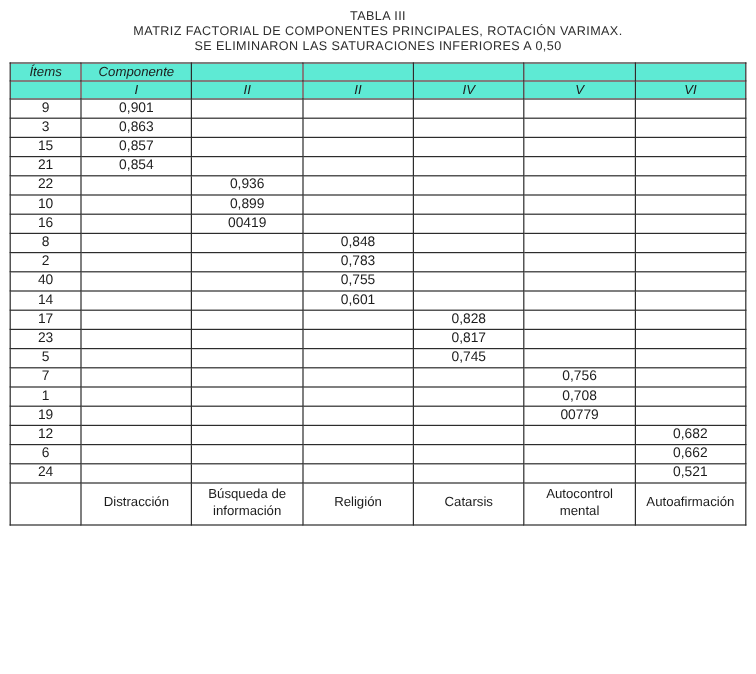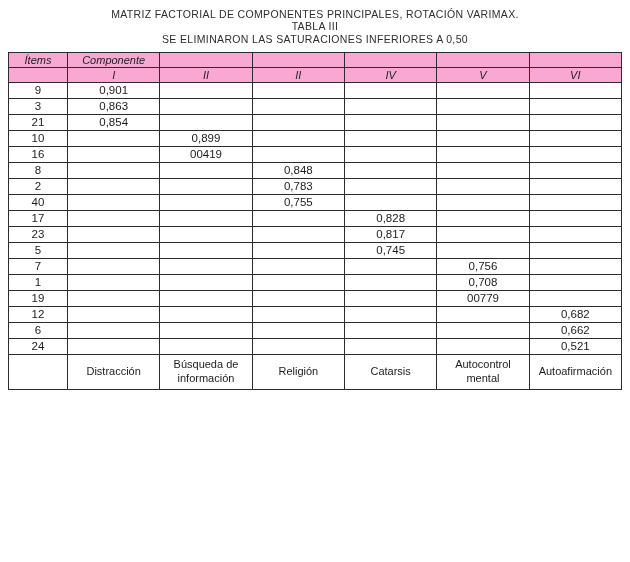--- a/index.html
+++ b/index.html
@@ -39,42 +39,42 @@
     font-size: 11.5px;
     line-height: 1.1;
     text-align: center;
     vertical-align: middle;
     padding: 1px 2px;
     height: 16px;
     overflow: hidden;
     white-space: nowrap;
   }
   thead th {
-    background: #f9a8d4;
+    background: #5eead4;
     font-style: italic;
     font-weight: 400;
     font-size: 11px;
     height: 15px;
   }
   tfoot td {
     height: auto;
     font-size: 11px;
     line-height: 1.25;
     padding: 3px 2px;
     white-space: normal;
   }
 </style>
 </head>
 <body>
 
 <div class="page">
 
   <div class="title-block">
+    <div class="title-line">TABLA III</div>
     <div class="title-line">MATRIZ FACTORIAL DE COMPONENTES PRINCIPALES, ROTACIÓN VARIMAX.</div>
-    <div class="title-line">TABLA III</div>
     <div class="title-line">SE ELIMINARON LAS SATURACIONES INFERIORES A 0,50</div>
   </div>
 
   <table class="matrix">
     <colgroup>
       <col class="items-col">
       <col>
         <col>
         <col>
         <col>
@@ -114,29 +114,47 @@
         <tr>
           <td>3</td>
           <td>0,863</td>
           <td></td>
           <td></td>
           <td></td>
           <td></td>
           <td></td>
         </tr>
         <tr>
+          <td>15</td>
+          <td>0,857</td>
+          <td></td>
+          <td></td>
+          <td></td>
+          <td></td>
+          <td></td>
+        </tr>
+        <tr>
           <td>21</td>
           <td>0,854</td>
           <td></td>
           <td></td>
           <td></td>
           <td></td>
           <td></td>
         </tr>
         <tr>
+          <td>22</td>
+          <td></td>
+          <td>0,936</td>
+          <td></td>
+          <td></td>
+          <td></td>
+          <td></td>
+        </tr>
+        <tr>
           <td>10</td>
           <td></td>
           <td>0,899</td>
           <td></td>
           <td></td>
           <td></td>
           <td></td>
         </tr>
         <tr>
           <td>16</td>
@@ -163,20 +181,29 @@
           <td>0,783</td>
           <td></td>
           <td></td>
           <td></td>
         </tr>
         <tr>
           <td>40</td>
           <td></td>
           <td></td>
           <td>0,755</td>
+          <td></td>
+          <td></td>
+          <td></td>
+        </tr>
+        <tr>
+          <td>14</td>
+          <td></td>
+          <td></td>
+          <td>0,601</td>
           <td></td>
           <td></td>
           <td></td>
         </tr>
         <tr>
           <td>17</td>
           <td></td>
           <td></td>
           <td></td>
           <td>0,828</td>

